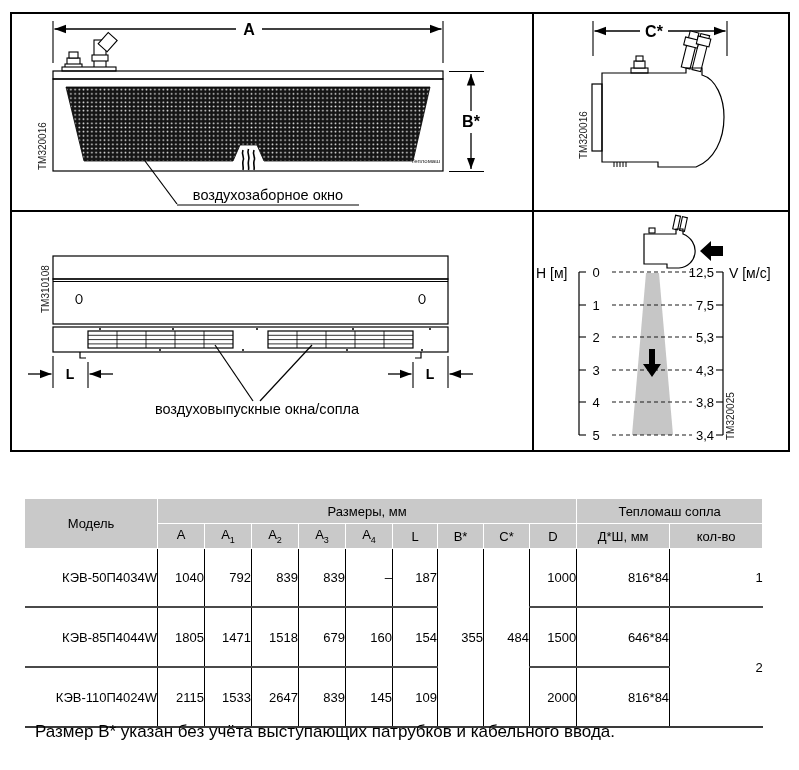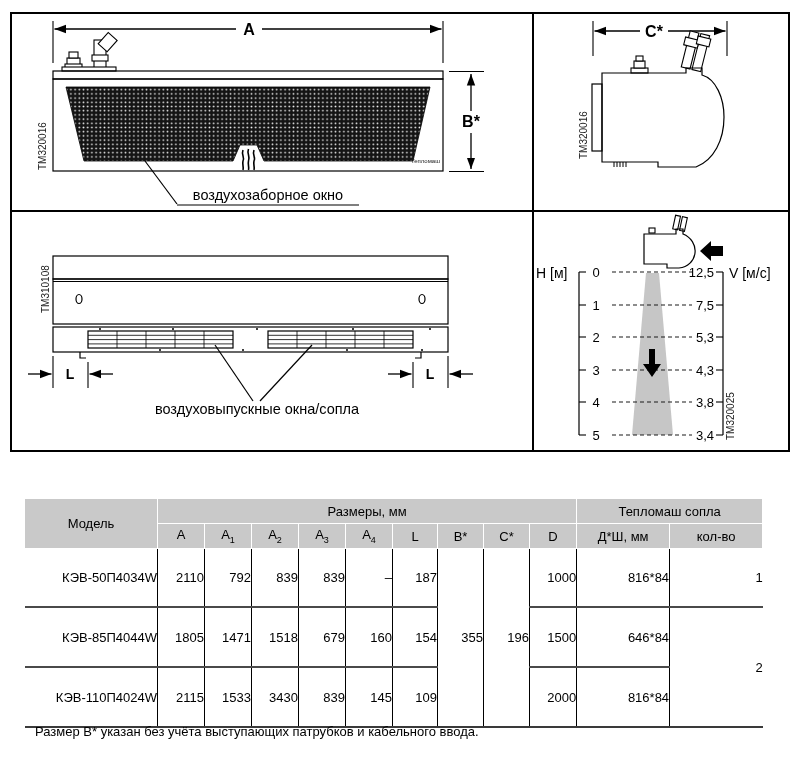--- a/index.html
+++ b/index.html
@@ -27,21 +27,21 @@
                 padding:0;text-align:center;}
   table.dims td{text-align:right;padding:0;}
   table.dims tr.r1 td{height:57px;}
   table.dims tr.r2 td,table.dims tr.r3 td{height:58px;}
   td.vb{border-left:1px solid #000;}
   tr.sep td{border-top:2px solid #4a4a4a;}
   tr.r3 td{border-bottom:2.5px solid #3a3a3a;}
   td.bb{border-bottom:2.5px solid #3a3a3a;}
   td.model{text-align:left;padding-left:10px;}
   table.dims sub{font-size:9px;}
-  .footnotes{position:absolute;left:35px;top:723px;font-size:13px;line-height:18px;}
+  .footnotes{position:absolute;left:35px;top:723px;font-size:17px;line-height:18px;}
 </style>
 </head>
 <body>
 
 <div class="page">
 
   <svg class="drawings" width="780" height="441" viewBox="0 0 780 441">
     <defs>
       <marker id="arr" markerUnits="userSpaceOnUse" markerWidth="13" markerHeight="11" refX="11.5" refY="5" orient="auto">
         <path d="M0,0.8 L11.5,5 L0,9.2 Z" fill="#000"></path>
@@ -289,49 +289,49 @@
         <th><span>B*</span></th>
         <th><span>C*</span></th>
         <th><span>D</span></th>
         <th>Д*Ш, мм</th>
         <th>кол-во</th>
       </tr>
     </thead>
     <tbody>
       <tr class="r1">
         <td class="model">КЭВ-50П4034W</td>
-        <td class="vb">2110</td>
+        <td class="vb">1040</td>
         <td class="vb">792</td>
         <td class="vb">839</td>
         <td class="vb">839</td>
         <td class="vb">–</td>
         <td class="vb">187</td>
         <td class="vb bb" rowspan="3">355</td>
-        <td class="vb bb" rowspan="3">196</td>
+        <td class="vb bb" rowspan="3">484</td>
         <td class="vb">1000</td>
         <td class="vb">816*84</td>
         <td class="vb">1</td>
       </tr>
       <tr class="r2 sep">
         <td class="model">КЭВ-85П4044W</td>
         <td class="vb">1805</td>
         <td class="vb">1471</td>
         <td class="vb">1518</td>
         <td class="vb">679</td>
         <td class="vb">160</td>
         <td class="vb">154</td>
         <td class="vb">1500</td>
         <td class="vb">646*84</td>
         <td class="vb bb" rowspan="2">2</td>
       </tr>
       <tr class="r3 sep">
         <td class="model">КЭВ-110П4024W</td>
         <td class="vb">2115</td>
         <td class="vb">1533</td>
-        <td class="vb">3430</td>
+        <td class="vb">2647</td>
         <td class="vb">839</td>
         <td class="vb">145</td>
         <td class="vb">109</td>
         <td class="vb">2000</td>
         <td class="vb">816*84</td>
       </tr>
     </tbody>
   </table>
 
   <div class="footnotes">

